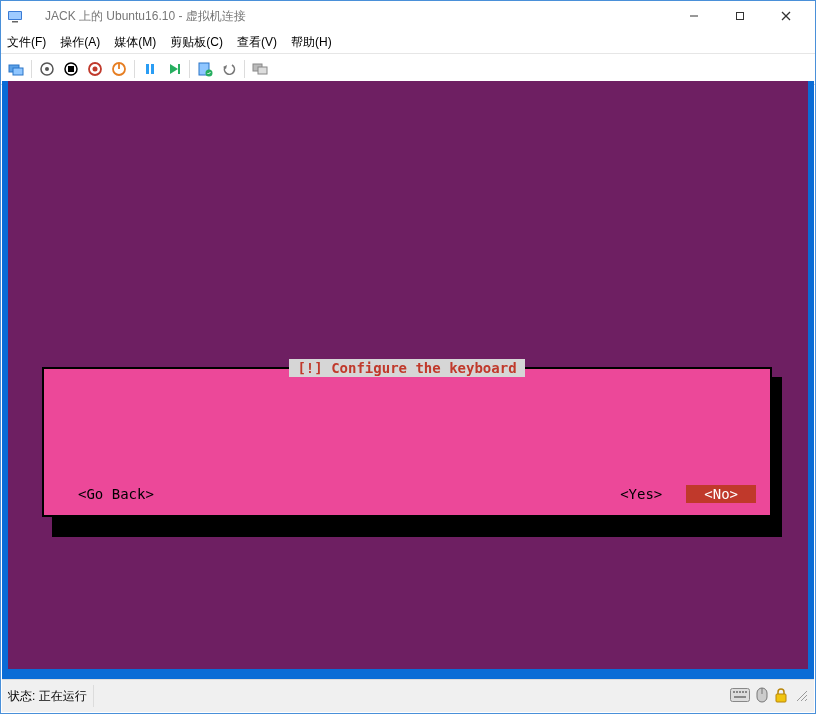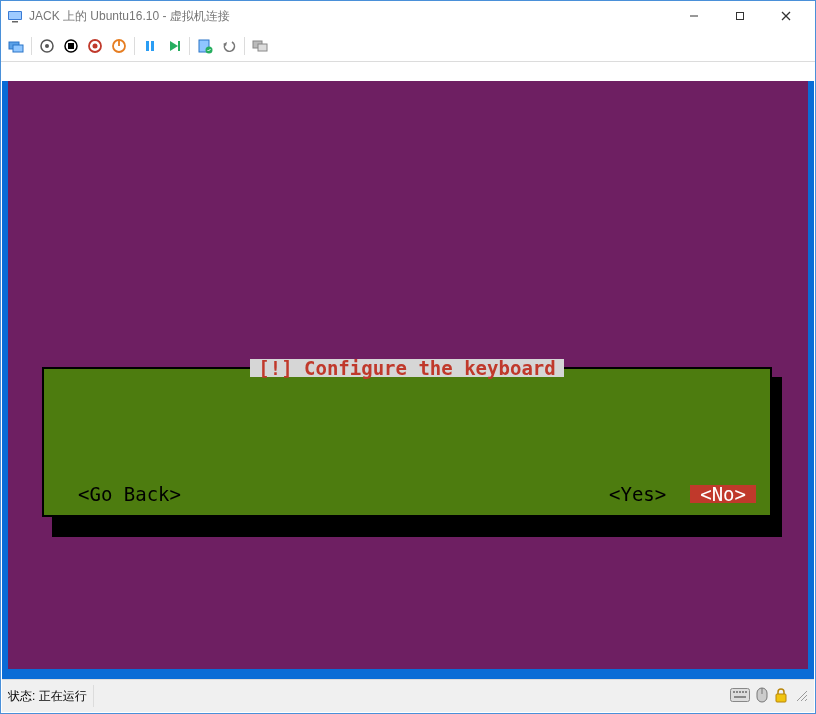--- a/index.html
+++ b/index.html
@@ -1,43 +1,43 @@
 <!DOCTYPE html>
 <html><head>
 <meta charset="utf-8">
 <style>
   html,body{margin:0;padding:0;font-family:"Segoe UI","Microsoft YaHei",Arial,sans-serif;font-size:12px;background:#fff;}
   .win{width:816px;height:714px;position:relative;box-sizing:border-box;border:1px solid #4a90d9;background:#fff;overflow:hidden;}
   
-  .titlebar{height:30px;background:#fff;display:flex;align-items:center;padding:0 6px;color:#777;}
+  .titlebar{height:30px;background:#fff;display:flex;align-items:center;padding:0 6px;color:#777;gap:16px;}
   .titlebar .icon{width:16px;height:16px;margin-right:6px;}
   .titlebar .title{flex:1;font-size:12px;}
   .winbtns{display:flex;}
   .winbtn{width:46px;height:30px;display:flex;align-items:center;justify-content:center;color:#555;}
   .winbtn svg{width:10px;height:10px;}
   
   .menubar{height:22px;display:flex;align-items:center;padding:0 6px;gap:14px;color:#000;border-bottom:1px solid #e6e6e6;}
   .menubar span{cursor:default;}
   
   .toolbar{height:26px;display:flex;align-items:center;padding:2px 4px;gap:2px;border-bottom:1px solid #dcdcdc;}
   .tbtn{width:22px;height:22px;display:flex;align-items:center;justify-content:center;border-radius:2px;}
   .sep{width:1px;height:18px;background:#dcdcdc;margin:0 2px;}
   
   .vm{position:absolute;left:1px;right:1px;top:80px;bottom:34px;background:#0a6cd6;}
   .desktop{position:absolute;left:6px;right:6px;top:0;bottom:10px;background:#6e1f62;}
   
   .dlg-shadow{position:absolute;left:44px;top:296px;width:730px;height:160px;background:#000;}
-  .dlg{position:absolute;left:34px;top:286px;width:730px;height:150px;background:#4d7c0f;border:2px solid #000;box-sizing:border-box;padding:10px 14px;font-family:"DejaVu Sans Mono","Courier New",monospace;font-size:19px;color:#000;line-height:18px;}
+  .dlg{position:absolute;left:34px;top:286px;width:730px;height:150px;background:#ec4899;border:2px solid #000;box-sizing:border-box;padding:10px 14px;font-family:"DejaVu Sans Mono","Courier New",monospace;font-size:14px;color:#000;line-height:18px;}
   .dlg-title-wrap{position:absolute;left:0;right:0;top:-10px;text-align:center;font-family:"DejaVu Sans Mono","Courier New",monospace;}
   .dlg-title{display:inline-block;background:#d6d6d6;padding:0 8px;color:#c0392b;font-weight:bold;}
   .dlg-body{margin-top:10px;white-space:pre-wrap;}
   .dlg-row{position:absolute;left:14px;right:14px;bottom:12px;display:flex;font-family:inherit;}
   .dlg-row .spacer{flex:1;}
   .dlg-row span{margin-left:24px;text-align:center;}
-  .no-sel{background:#c0392b;color:#fff;padding:0 10px;}
+  .no-sel{background:#c0392b;color:#fff;padding:0 18px;}
   
   .hint{position:absolute;left:6px;right:6px;bottom:10px;color:#fff;font-family:"DejaVu Sans Mono","Courier New",monospace;font-size:13px;background:#6e1f62;padding:2px 2px;}
   
   .statusbar{position:absolute;left:1px;right:1px;bottom:1px;height:32px;background:#f0f0f0;border-top:1px solid #dcdcdc;display:flex;align-items:center;padding:0 6px;color:#000;}
   .statusbar .sdiv{width:1px;height:22px;background:#dcdcdc;margin:0 6px;}
   .statusbar .right{margin-left:auto;display:flex;gap:6px;align-items:center;}
 </style>
 </head>
 <body>
 
@@ -65,20 +65,28 @@
         </div>
       <div class="winbtn">
           <svg viewBox="0 0 10 10">
             <line x1="1" y1="1" x2="9" y2="9" stroke="#333" stroke-width="1.2"></line>
             <line x1="9" y1="1" x2="1" y2="9" stroke="#333" stroke-width="1.2"></line>
           </svg>
         </div>
     </div>
   </div>
 
+  <div class="menubar">
+    <span>文件(F)</span>
+    <span>操作(A)</span>
+    <span>媒体(M)</span>
+    <span>剪贴板(C)</span>
+    <span>查看(V)</span>
+    <span>帮助(H)</span>
+  </div>
 
   <div class="toolbar">
     <div class="tbtn">
         <svg width="16" height="16" viewBox="0 0 16 16">
           <rect x="1" y="4" width="10" height="7" fill="#5aa0e6" stroke="#2a74c7"></rect>
           <rect x="5" y="7" width="10" height="7" fill="#8fc6ff" stroke="#2a74c7"></rect>
         </svg>
       </div>
     <div class="sep"></div>
     <div class="tbtn">

